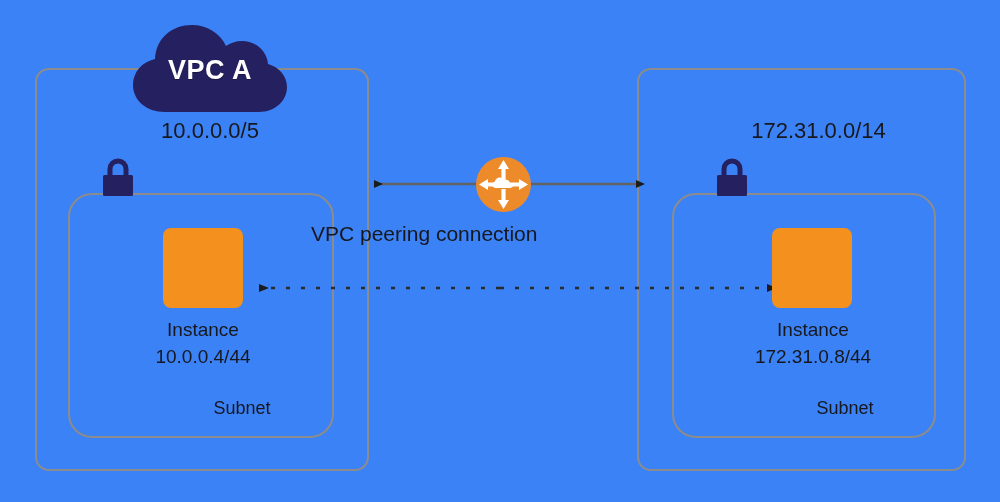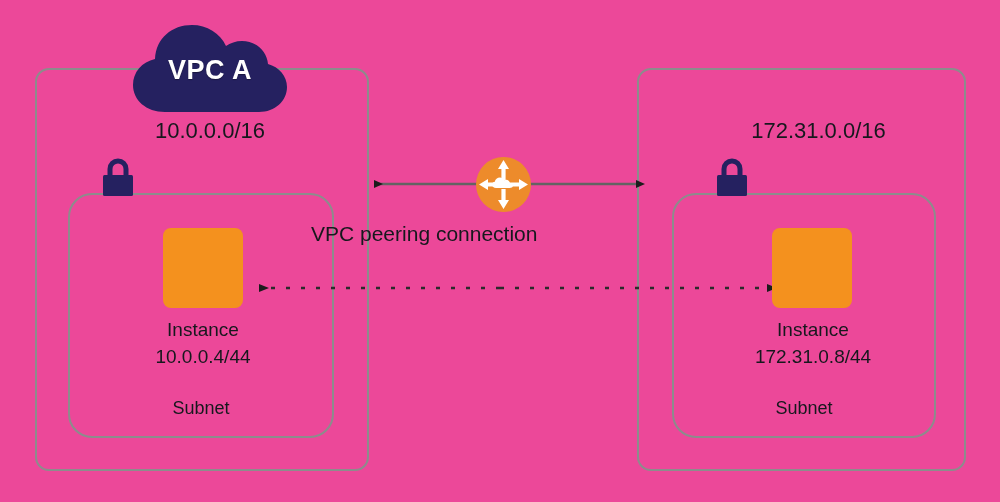--- a/index.html
+++ b/index.html
@@ -7,21 +7,21 @@
     padding: 0;
     background: #ffffff;
   }
   body {
     font-family: "Liberation Sans", sans-serif;
   }
   #canvas {
     position: relative;
     width: 1000px;
     height: 502px;
-    background: #ec4899;
+    background: #3b82f6;
     overflow: hidden;
   }
 
   
   .vpc-box {
     position: absolute;
     border: 2px solid #8c8c8c;
     border-radius: 14px;
     background: transparent;
     box-sizing: border-box;
@@ -109,20 +109,21 @@
   #instance-a-text { left: 78px;  top: 316px; width: 250px; }
   #instance-b-text { left: 686px; top: 316px; width: 254px; }
 
   
   .subnet-label {
     position: absolute;
     text-align: center;
     color: #16181d;
     font-size: 18px;
     font-family: "Liberation Sans", sans-serif;
+    padding-left: 41px;
   }
   #subnet-a-label { left: 68px;  top: 398px; width: 266px; }
   #subnet-b-label { left: 672px; top: 398px; width: 264px; }
 
   
   #peering-icon {
     position: absolute;
     left: 475px;
     top: 156px;
     width: 57px;
@@ -190,22 +191,22 @@
   <div id="cloud-a" class="cloud">
     <svg viewBox="0 0 158 88" xmlns="http://www.w3.org/2000/svg">
       <path d="M34,88 C15,88 2,76 2,61 C2,48 11,38 24,35 C25,14 41,1 61,1
                C76,1 89,9 95,22 C99,19 105,17 111,17 C125,17 136,27 137,40
                C148,43 156,52 156,63 C156,77 144,88 128,88 Z" fill="#252160"></path>
     </svg>
     <div class="cloud-label">VPC A</div>
   </div>
 
 
-  <div id="cidr-a" class="cidr-label">10.0.0.0/16</div>
-  <div id="cidr-b" class="cidr-label">172.31.0.0/16</div>
+  <div id="cidr-a" class="cidr-label">10.0.0.0/5</div>
+  <div id="cidr-b" class="cidr-label">172.31.0.0/14</div>
 
   <div id="lock-a" class="padlock">
     <svg viewBox="0 0 34 40" xmlns="http://www.w3.org/2000/svg">
       <path d="M9,20 L9,12 A8,8 0 0 1 25,12 L25,20" fill="none" stroke="#252160" stroke-width="5"></path>
       <rect x="2" y="18" width="30" height="21" rx="1.5" fill="#252160"></rect>
     </svg>
   </div>
   <div id="lock-b" class="padlock">
     <svg viewBox="0 0 34 40" xmlns="http://www.w3.org/2000/svg">
       <path d="M9,20 L9,12 A8,8 0 0 1 25,12 L25,20" fill="none" stroke="#252160" stroke-width="5"></path>

